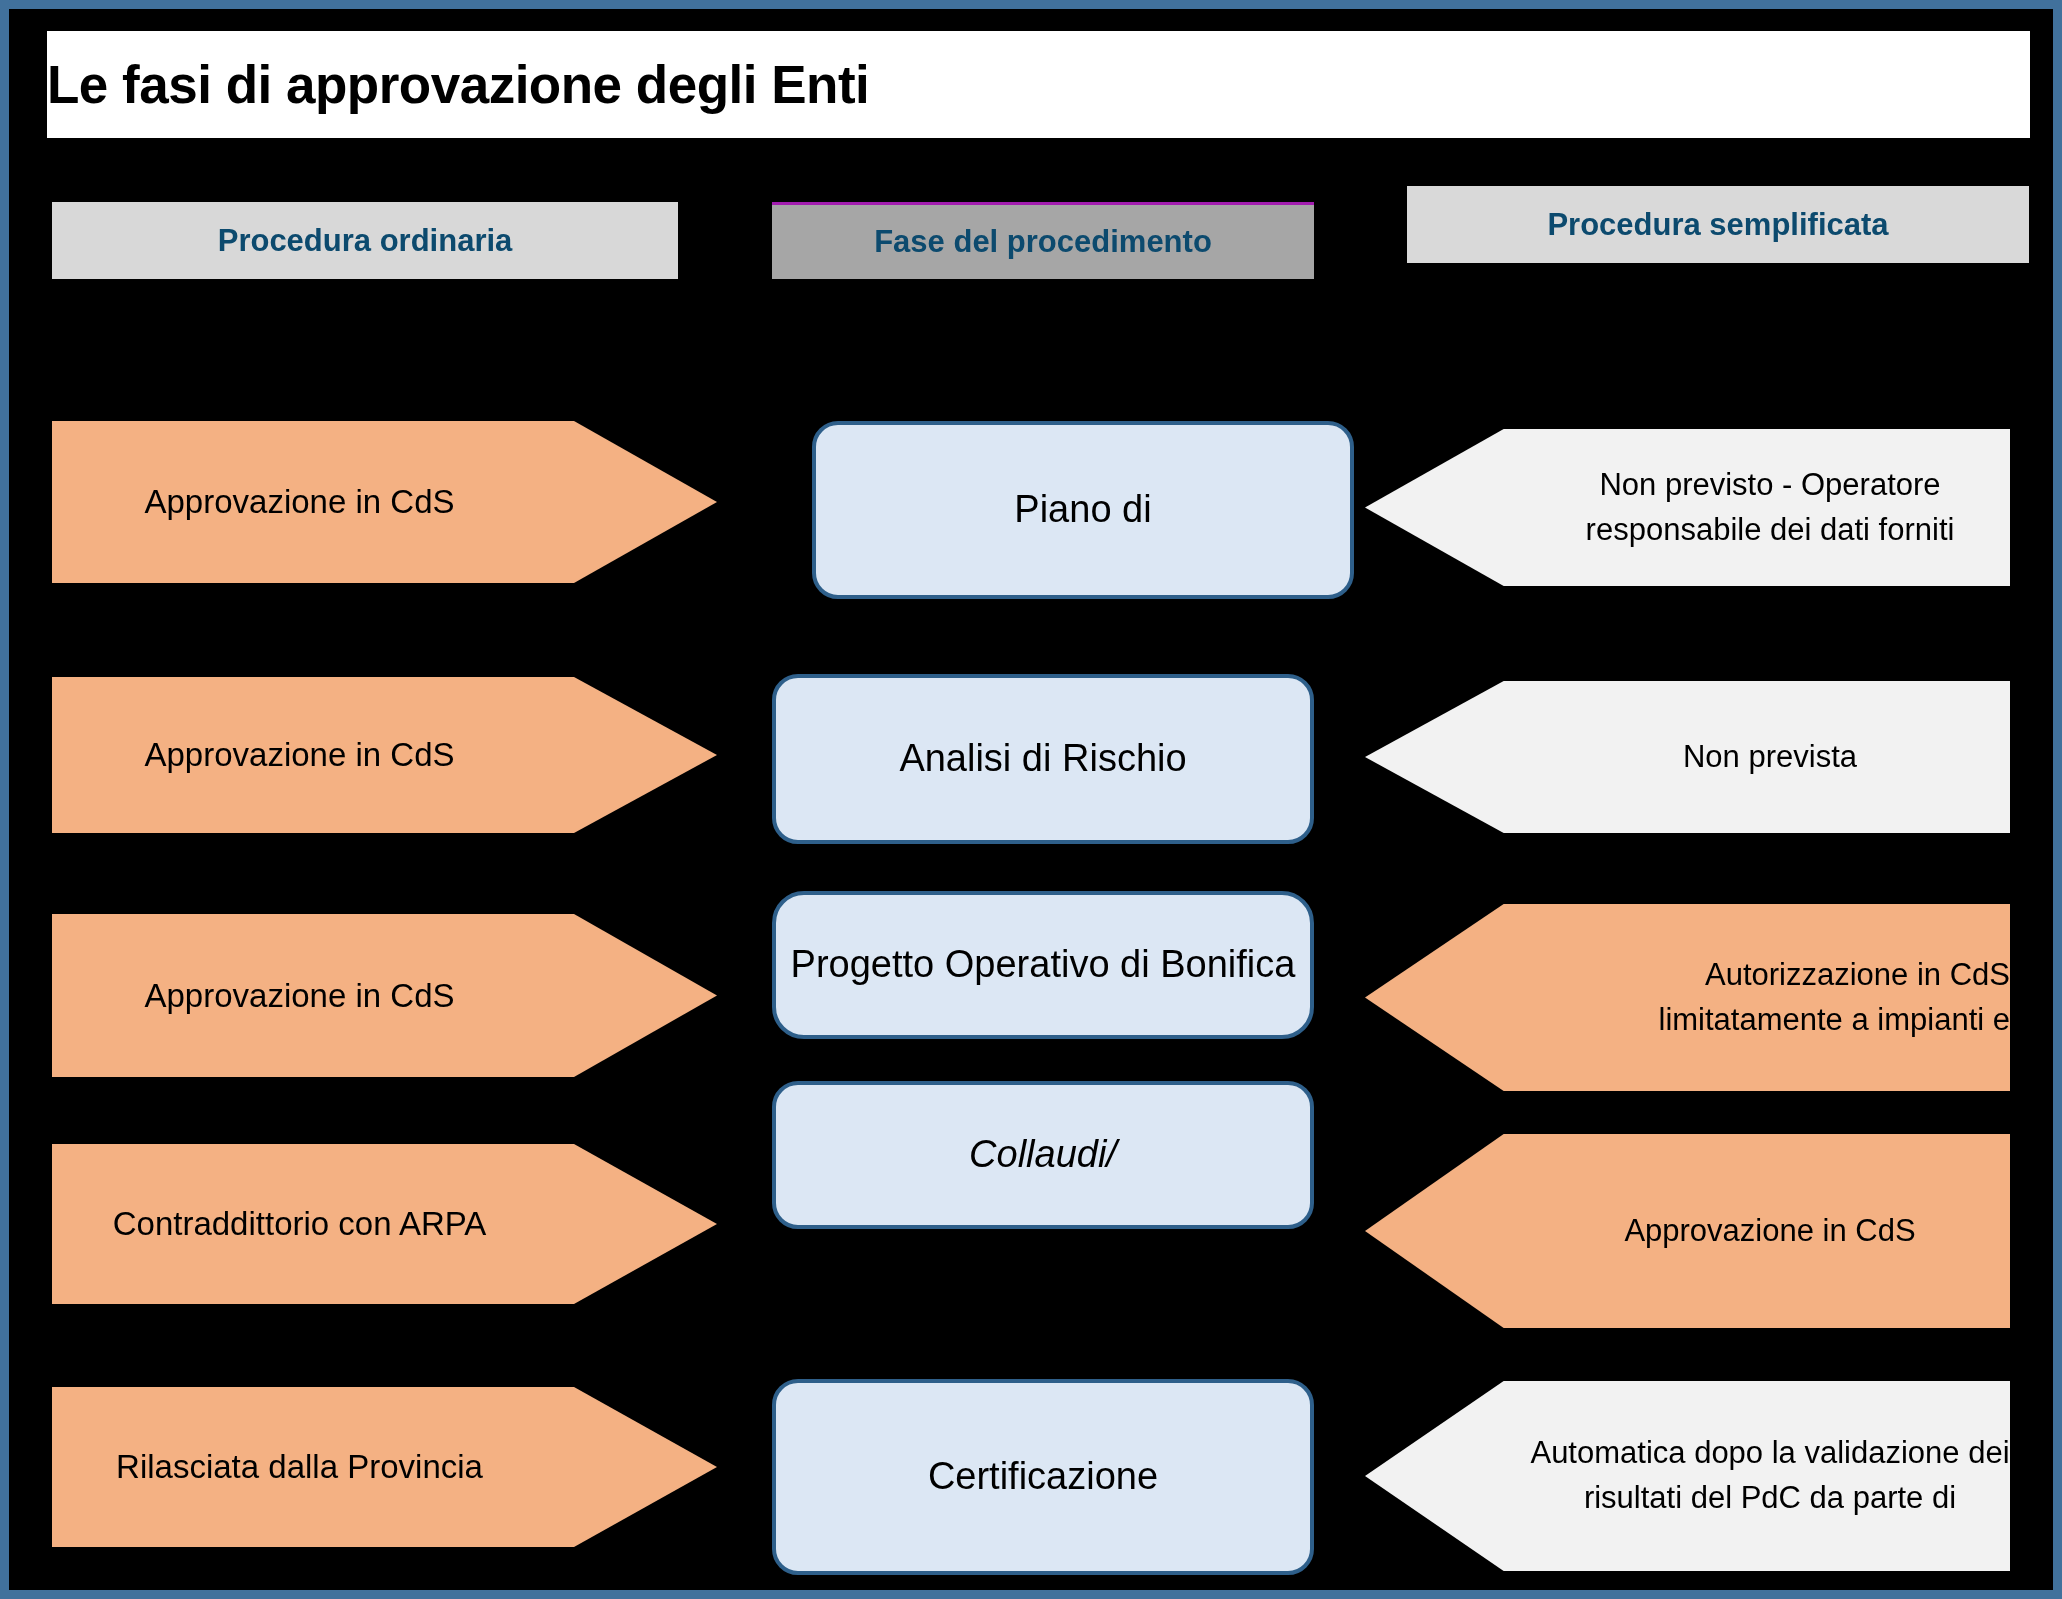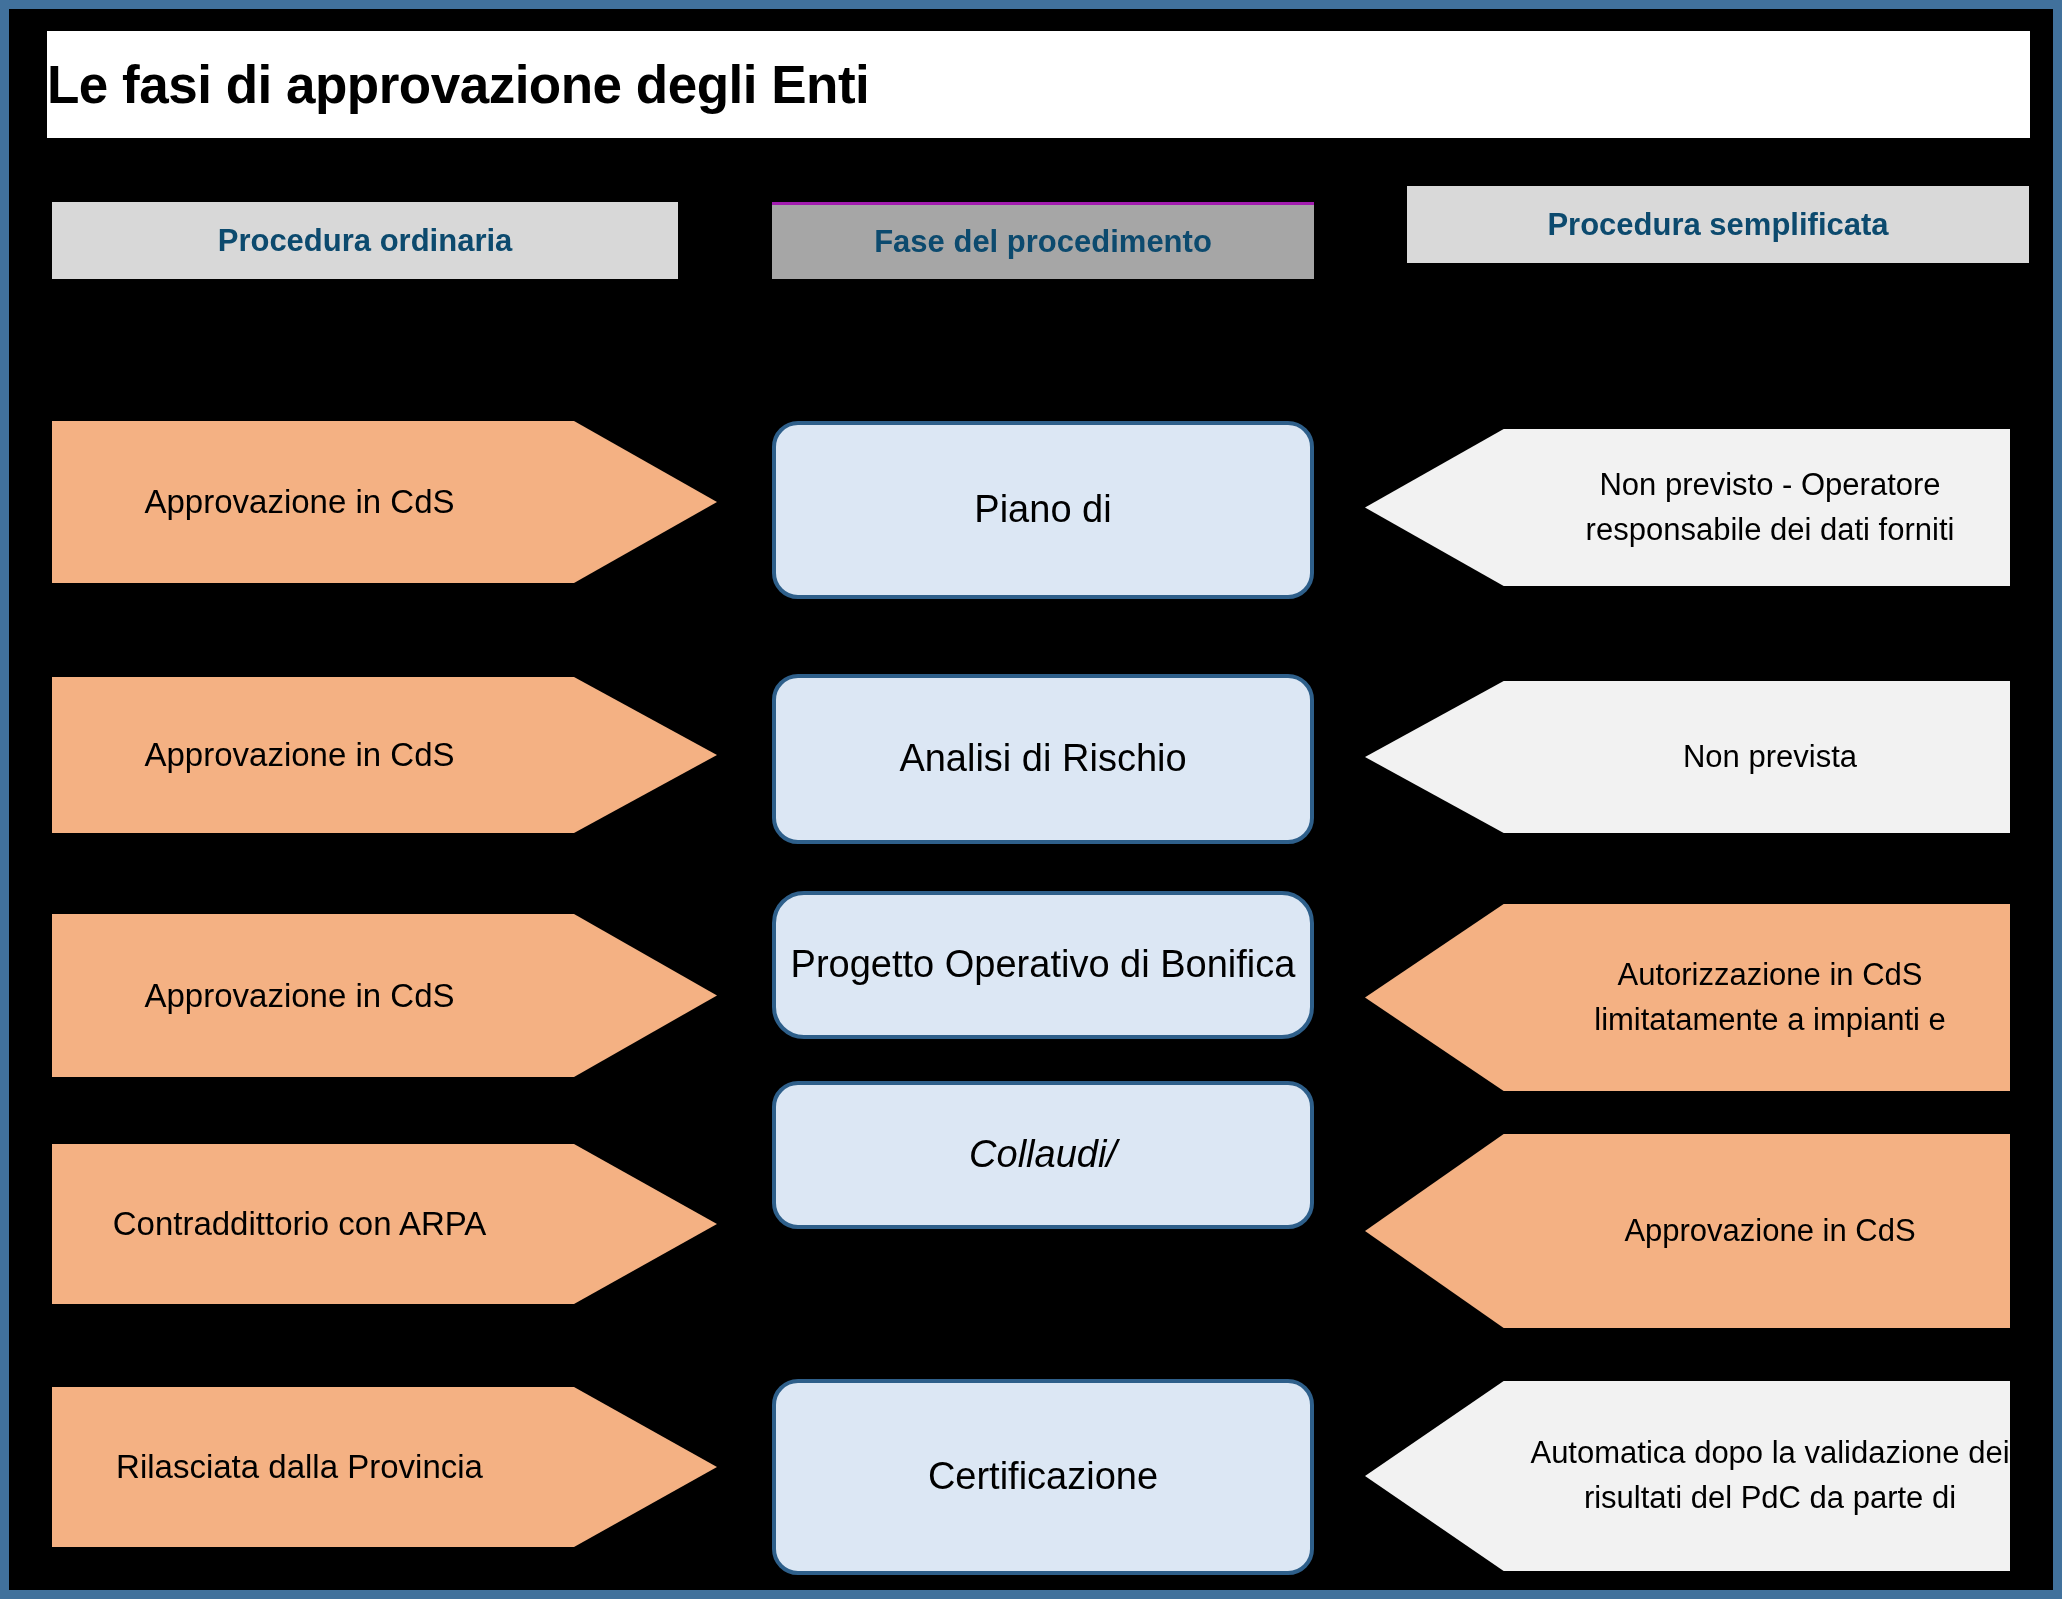--- a/index.html
+++ b/index.html
@@ -139,21 +139,21 @@
     <div id="title-text">Le fasi di approvazione degli Enti</div>
   </div>
 
   <div id="header-ordinaria" class="col-header">Procedura ordinaria</div>
   <div id="header-fase" class="col-header">Fase del procedimento</div>
   <div id="header-semplificata" class="col-header">Procedura semplificata</div>
 
   <div class="left-arrow" style="top:412px; width:665px; height:162px;">
     <span class="label">Approvazione in CdS</span>
   </div>
-  <div class="center-box" style="top:412px; height:178px;">
+  <div class="center-box" style="top:412px; height:178px;margin-left:40px;">
     <span class="label">Piano di</span>
   </div>
   <div class="right-arrow fill-white" style="top:420px; width:645px; height:157px;">
     <span class="label">Non previsto - Operatore responsabile dei dati forniti</span>
   </div>
 
   <div class="left-arrow" style="top:668px; width:665px; height:156px;">
     <span class="label">Approvazione in CdS</span>
   </div>
   <div class="center-box" style="top:665px; height:170px;">
@@ -162,21 +162,21 @@
   <div class="right-arrow fill-white" style="top:672px; width:645px; height:152px;">
     <span class="label">Non prevista</span>
   </div>
 
   <div class="left-arrow" style="top:905px; width:665px; height:163px;">
     <span class="label">Approvazione in CdS</span>
   </div>
   <div class="center-box" style="top:882px; height:148px;border-radius:32px;">
     <span class="label">Progetto Operativo di Bonifica</span>
   </div>
-  <div class="right-arrow fill-orange" style="top:895px; width:645px; height:187px;">
+  <div class="right-arrow fill-orange" style="top:895px; width:645px; height:187px;text-align:right;">
     <span class="label">Autorizzazione in CdS limitatamente a impianti e</span>
   </div>
 
   <div class="left-arrow" style="top:1135px; width:665px; height:160px;">
     <span class="label">Contraddittorio con ARPA</span>
   </div>
   <div class="center-box" style="top:1072px; height:148px;font-style:italic;">
     <span class="label">Collaudi/</span>
   </div>
   <div class="right-arrow fill-orange" style="top:1125px; width:645px; height:194px;">

